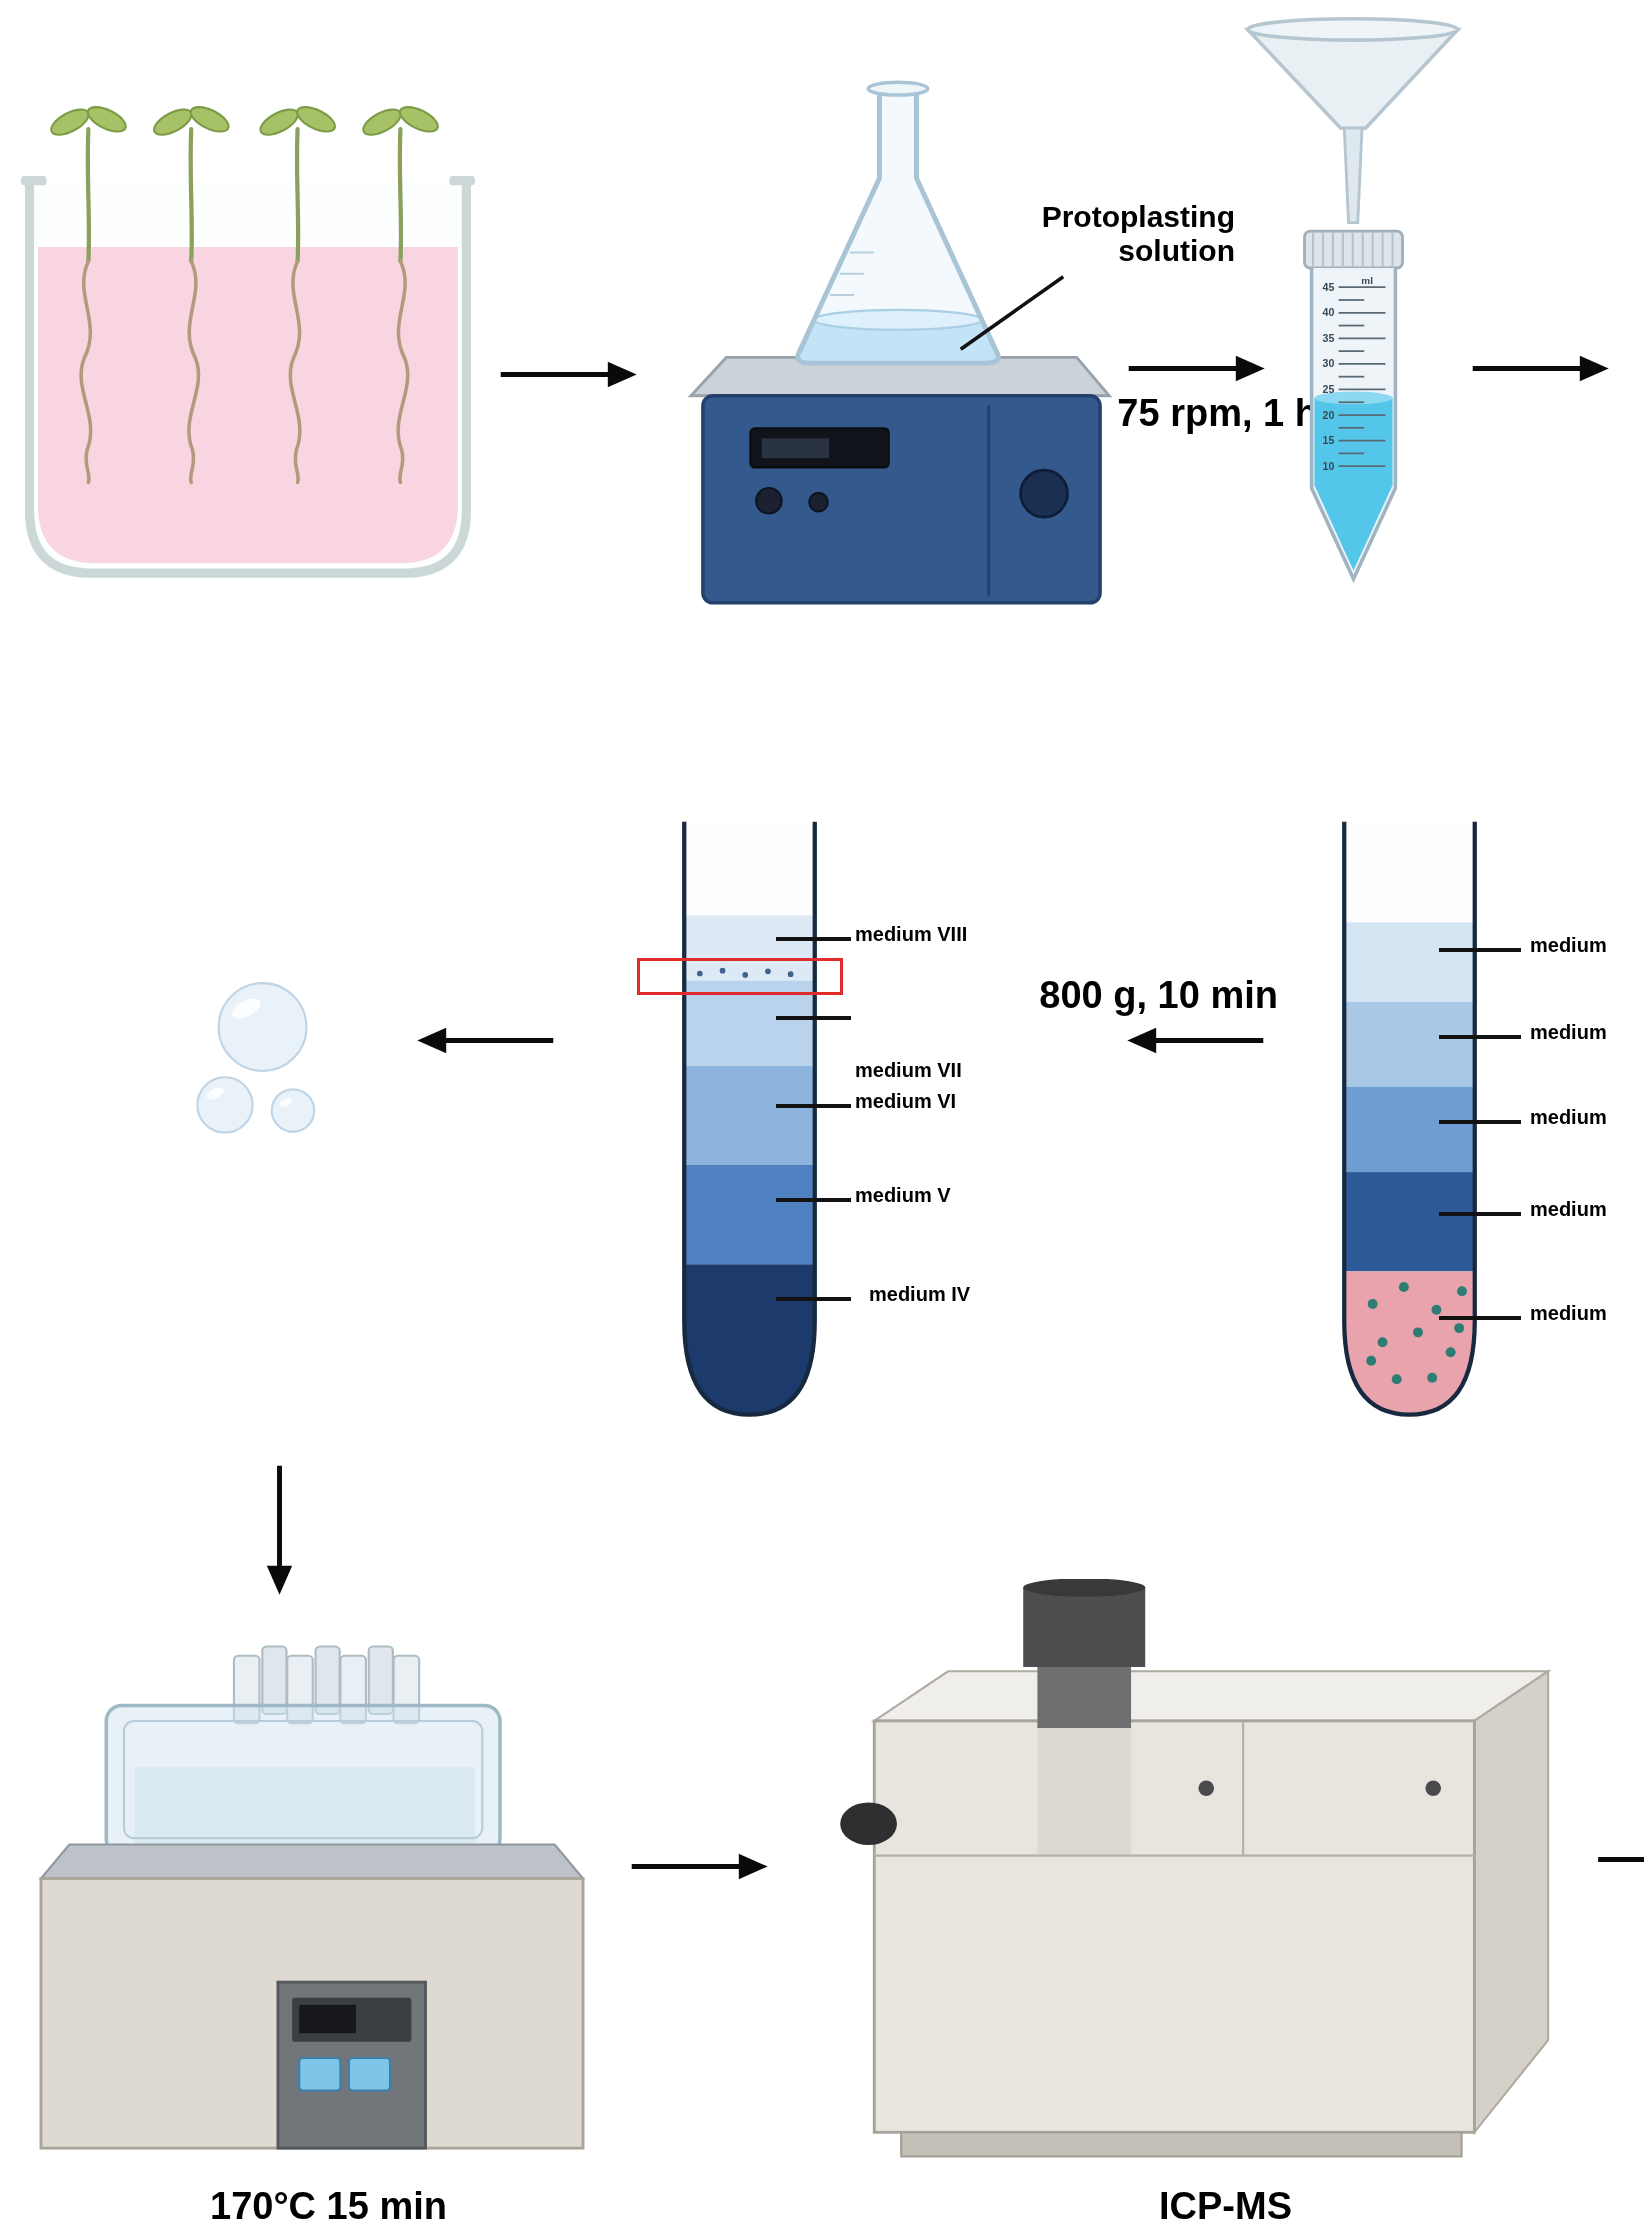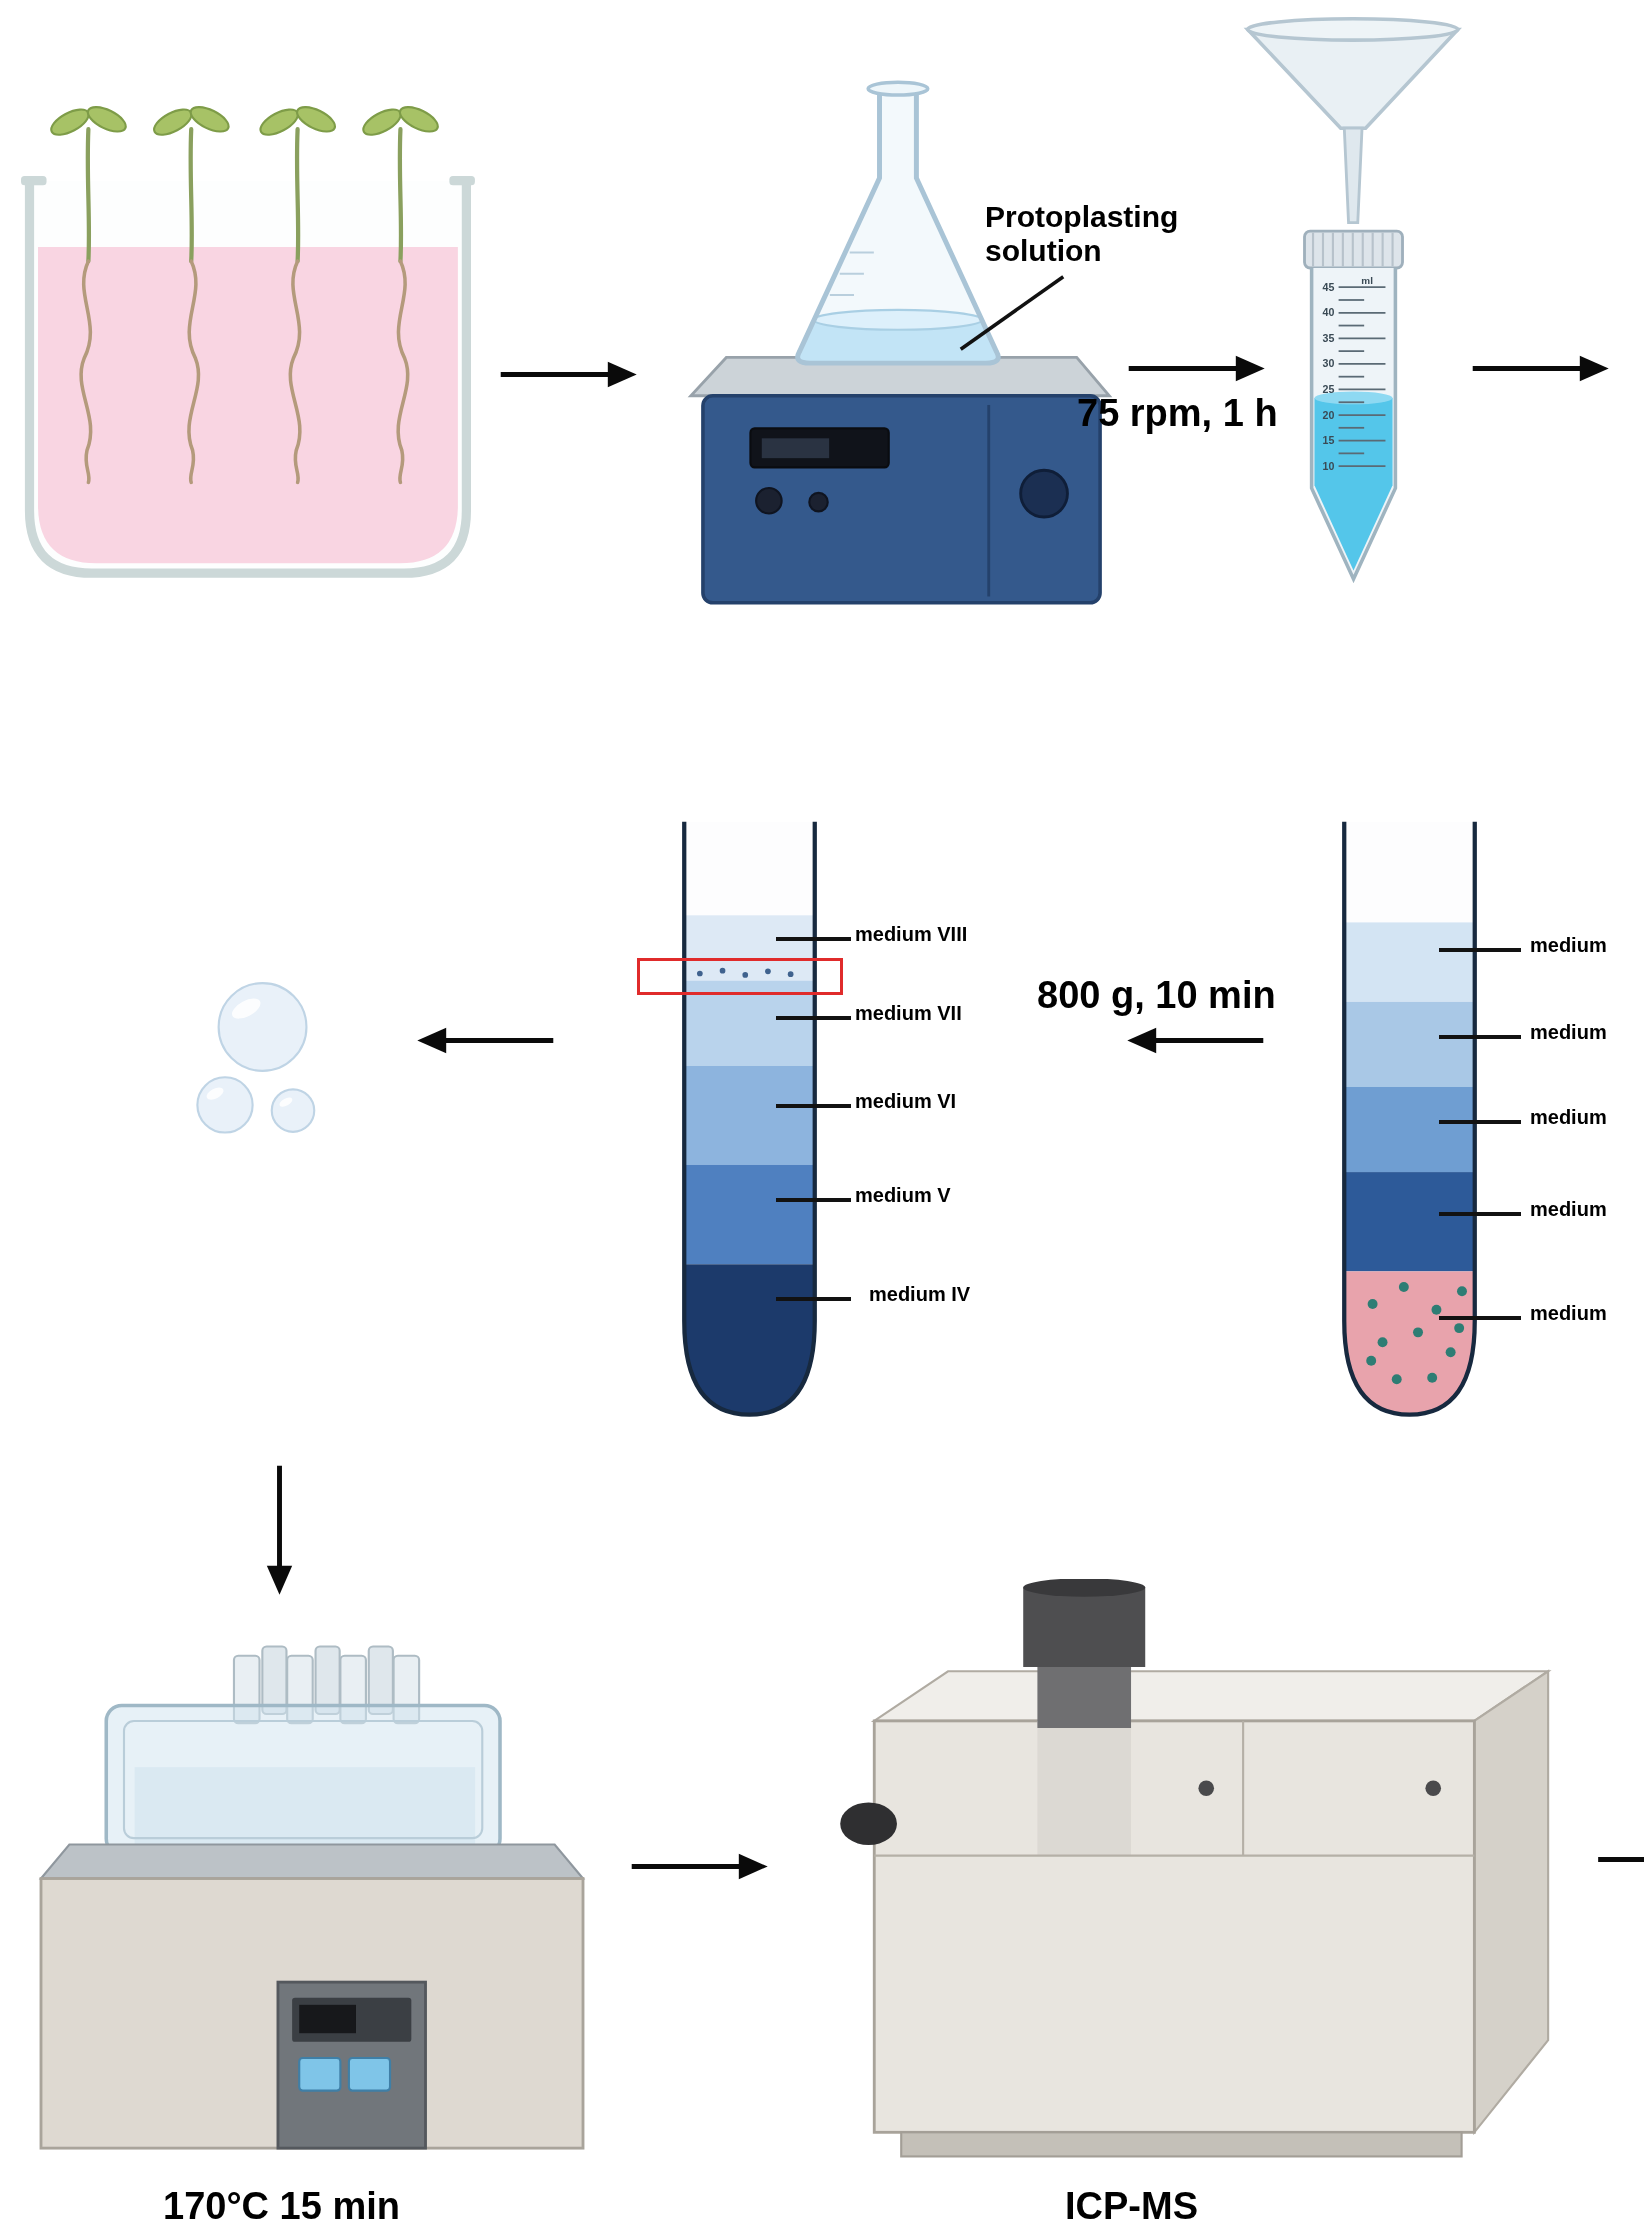--- a/index.html
+++ b/index.html
@@ -8,21 +8,21 @@
     width:1645px;
     height:2239px;
     background:#ffffff;
     overflow:hidden;
     font-family:"Liberation Sans", sans-serif;
   }
   .abs{position:absolute;}
   .label{
     font-weight:bold;
     color:#000000;
-    text-align:left;
+    text-align:right;
   }
   .lbl-42{font-size:30px;line-height:1.12;white-space:pre-line;}
   .lbl-44{font-size:38px;}
   .lbl-40{font-size:20px;text-align:left;white-space:nowrap;}
   .tick{
     position:absolute;
     height:3.5px;
     background:#121212;
   }
   .redbox{
@@ -196,21 +196,21 @@
   </svg>
 
   <div class="redbox" style="left:637px;top:958px;width:200px;height:31px"></div>
 
   <div class="tick" style="left:776px;top:937px;width:75px"></div>
   <div class="tick" style="left:776px;top:1016px;width:75px"></div>
   <div class="tick" style="left:776px;top:1104px;width:75px"></div>
   <div class="tick" style="left:776px;top:1198px;width:75px"></div>
   <div class="tick" style="left:776px;top:1297px;width:75px"></div>
   <div class="abs label lbl-40" style="left:855px;top:923px">medium VIII</div>
-  <div class="abs label lbl-40" style="left:855px;top:1002px">medium VII</div>
+  <div class="abs label lbl-40" style="left:855px;top:1059px">medium VII</div>
   <div class="abs label lbl-40" style="left:855px;top:1090px">medium VI</div>
   <div class="abs label lbl-40" style="left:855px;top:1184px">medium V</div>
   <div class="abs label lbl-40" style="left:869px;top:1283px">medium IV</div>
 
   <div class="abs label lbl-44" style="left:1037px;top:974px;width:241px">800 g, 10 min</div>
   <svg class="abs" style="left:1127px;top:1025px" width="138" height="31" viewBox="0 0 195 44">
     <line x1="35" y1="22" x2="193" y2="22" stroke="#0a0a0a" stroke-width="7"></line>
     <polygon points="41,4 0,22 41,40" fill="#0a0a0a"></polygon>
   </svg>
 

